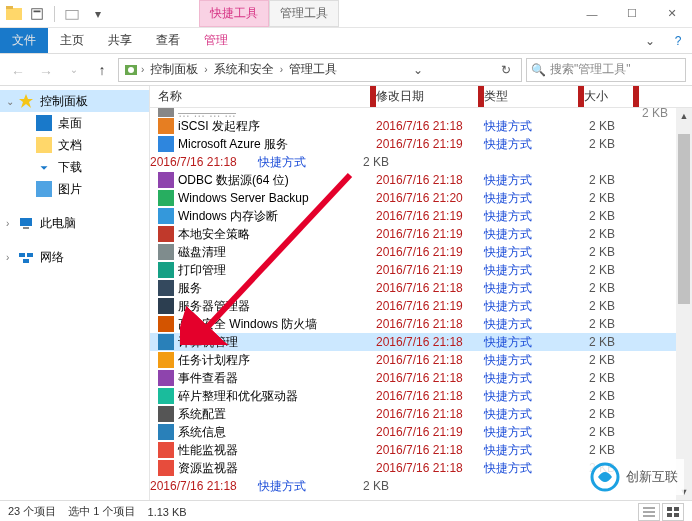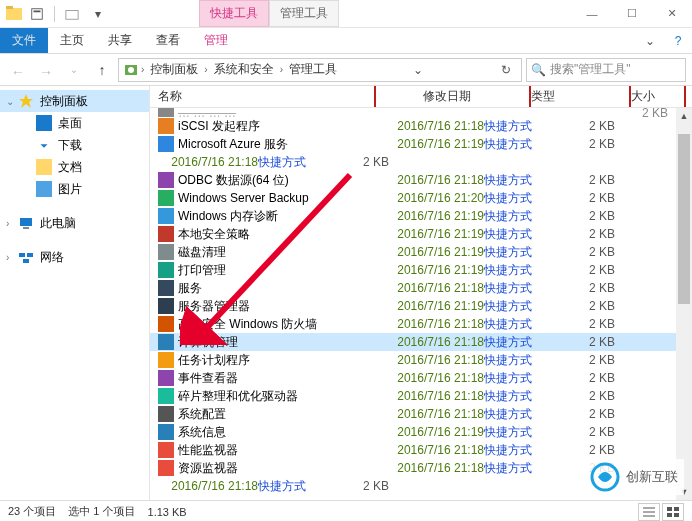--- a/index.html
+++ b/index.html
@@ -51,35 +51,35 @@
 .pic-ico { background: #4fa3e3; }
 .pc-ico svg { fill: #1979ca; }
 .net-ico svg { fill: #1979ca; }
 .nav-expand { position: absolute; left: 6px; font-size: 10px; color: #777; }
 .nav-item { position: relative; }
 .nav-gap { height: 12px; }
 
 .main { flex: 1; display: flex; flex-direction: column; }
 .cols { display: flex; height: 22px; align-items: center; border-bottom: 1px solid #e5e5e5; color: #333; }
 .col-name { width: 226px; padding-left: 8px; }
-.col-date { width: 108px; margin-left: 47px; }
+.col-date { width: 108px; }
 .col-type { width: 100px; }
 .col-size { width: 55px; }
-.col-hdr { border-right: 2px solid #b91c1c; height: 100%; display: flex; align-items: center; }
+.col-hdr { border-right: 6px solid #b91c1c; height: 100%; display: flex; align-items: center; }
 
 .filelist { flex: 1; overflow: hidden; position: relative; }
 .scrollbar { position: absolute; right: 0; top: 0; width: 16px; height: 100%; background: #f0f0f0; display: flex; flex-direction: column; }
 .sb-btn { height: 16px; display: flex; align-items: center; justify-content: center; font-size: 9px; color: #555; background: #f0f0f0; }
 .sb-track { flex: 1; position: relative; }
 .sb-thumb { position: absolute; left: 2px; right: 2px; top: 10px; height: 170px; background: #c1c1c1; }
 
 .row { display: flex; height: 18px; align-items: center; }
 .row.selected { background: #cce8ff; }
 .row .c-name { width: 226px; padding-left: 8px; display: flex; align-items: center; gap: 4px; }
-.row .c-date { width: 108px; color: #4d7c0f; text-align: right; }
+.row .c-date { width: 108px; color: #b91c1c; }
 .row .c-type { width: 100px; color: #1d4ed8; }
 .row .c-size { width: 55px; color: #555; text-align: right; padding-right: 24px; }
 .file-ico { width: 16px; height: 16px; flex-shrink: 0; }
 
 
 .status { height: 22px; border-top: 1px solid #ddd; display: flex; align-items: center; padding: 0 8px; gap: 12px; color: #333; font-size: 11px; }
 .status-right { margin-left: auto; display: flex; gap: 2px; }
 .view-btn { width: 22px; height: 18px; border: 1px solid #ccc; display: flex; align-items: center; justify-content: center; }
 
 
@@ -169,30 +169,30 @@
             <polygon points="8,1 10,6 15,6 11,9 13,15 8,11 3,15 5,9 1,6 6,6"></polygon>
           </svg>
         </span>
       <span>控制面板</span>
     </div>
     <div class="nav-item indent">
         <span class="nav-ico desktop-ico"></span>
         <span>桌面</span>
       </div>
     <div class="nav-item indent">
+        <span class="nav-ico folder-ico"></span>
+        <span>文档</span>
+      </div>
+    <div class="nav-item indent">
         <span class="nav-ico downl-ico">
           <svg viewBox="0 0 16 16" width="14" height="14">
             <path d="M8 1v9m-4-3 4 4 4-4M2 13h12"></path>
           </svg>
         </span>
         <span>下载</span>
-      </div>
-    <div class="nav-item indent">
-        <span class="nav-ico folder-ico"></span>
-        <span>文档</span>
       </div>
     <div class="nav-item indent">
         <span class="nav-ico pic-ico"></span>
         <span>图片</span>
       </div>
     <div class="nav-gap"></div>
     <div class="nav-item">
       <span class="nav-expand">›</span>
       <span class="nav-ico pc-ico">
           <svg viewBox="0 0 16 16" width="16" height="16">

